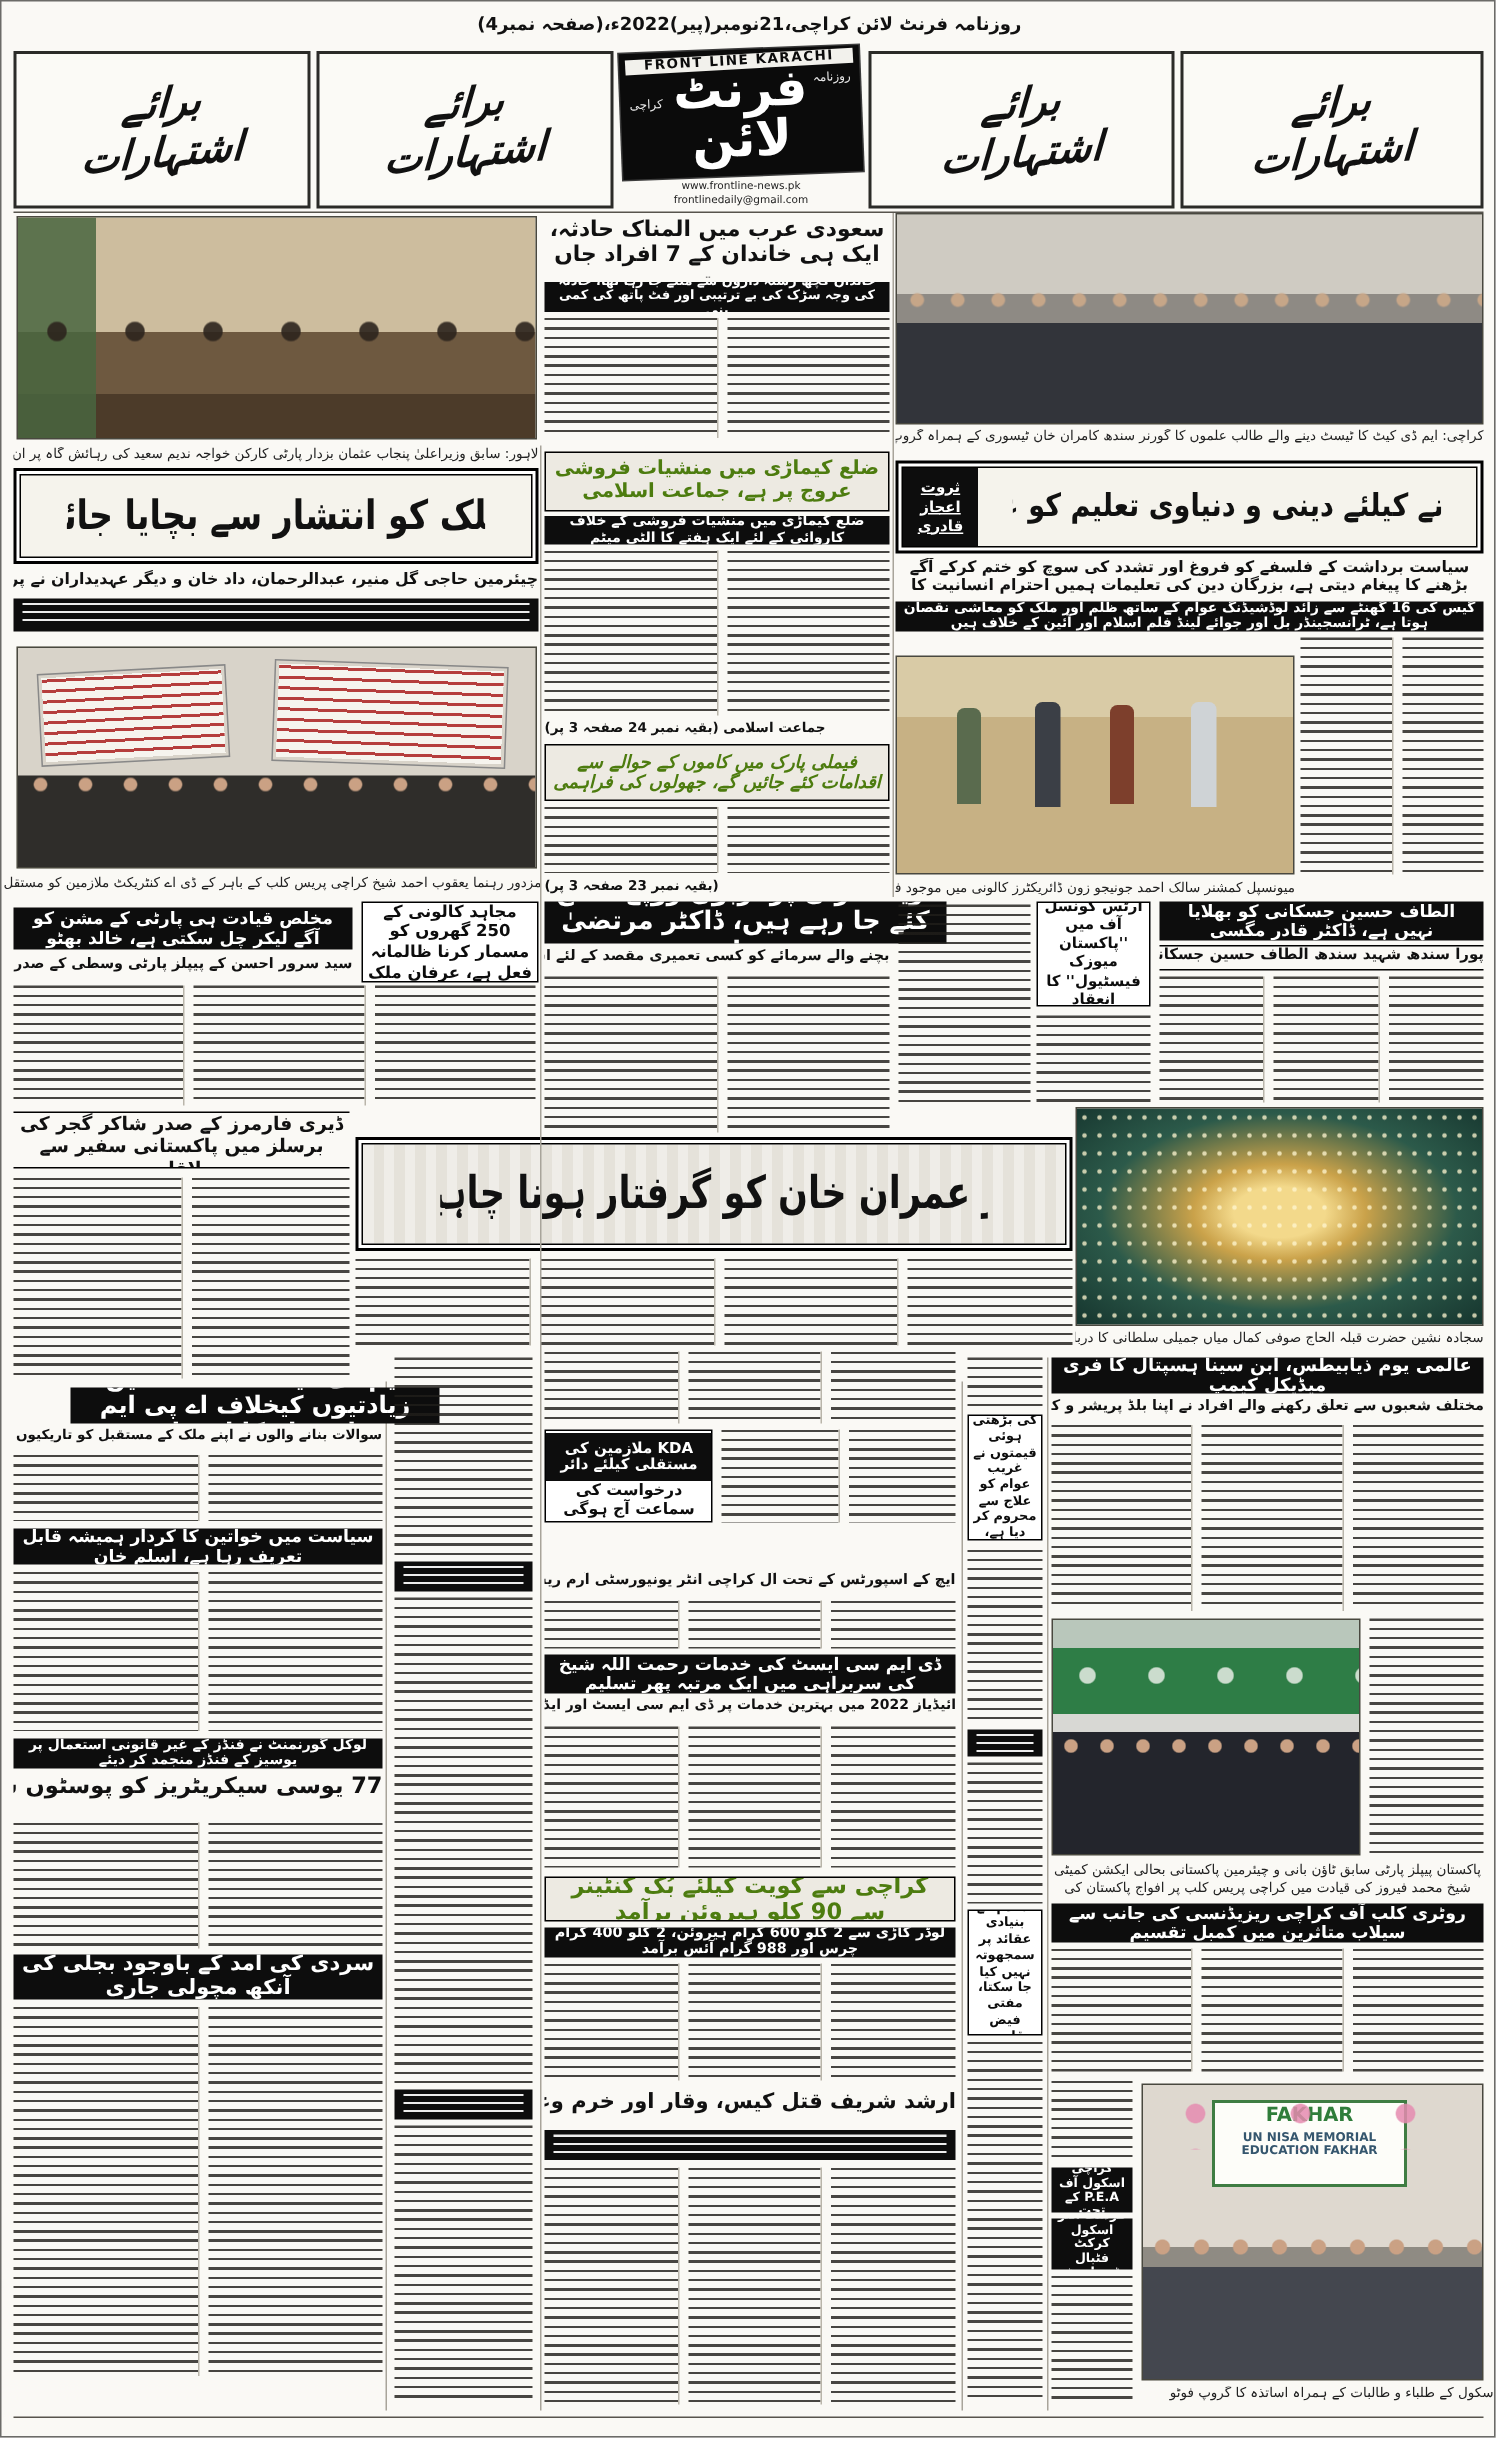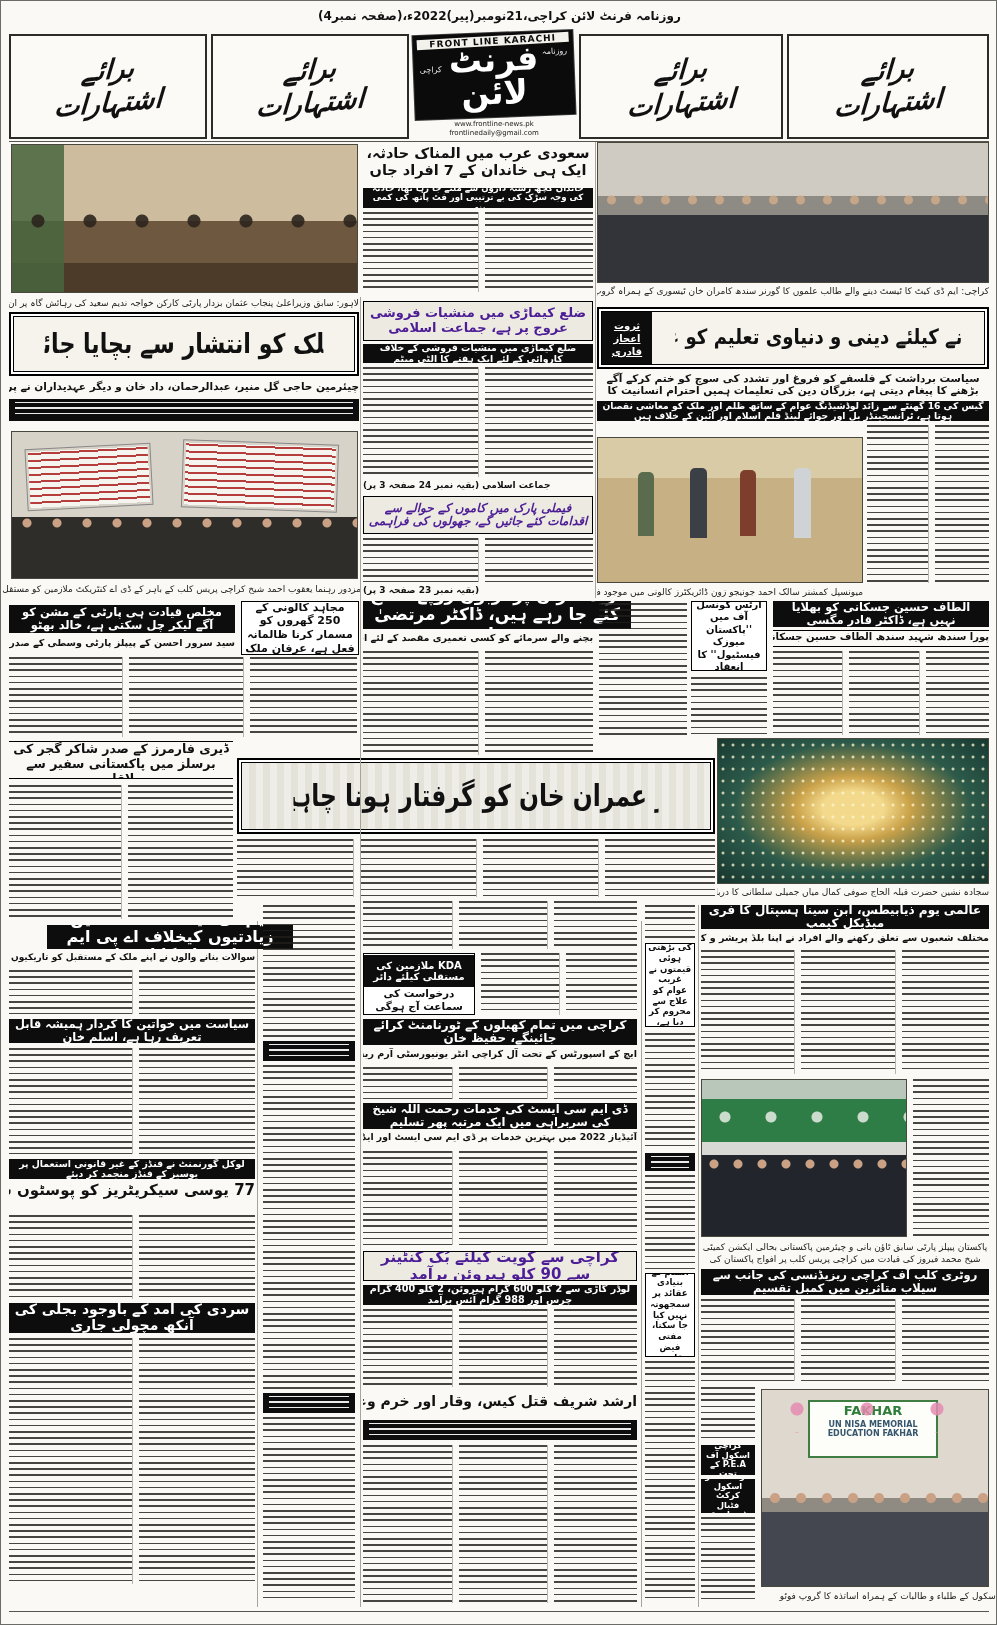--- a/index.html
+++ b/index.html
@@ -4,21 +4,21 @@
 <style>
   html,body{margin:0;padding:0;background:#8a8a88;}
   .page{position:relative;width:997px;height:1625px;margin:0 auto;background:#faf9f5;
         font-family:"DejaVu Sans",sans-serif;color:#111;direction:rtl;overflow:hidden;
         border:1px solid #6b6b68;box-sizing:border-box;}
   .abs{position:absolute;box-sizing:border-box;}
   .cap{font-size:9px;line-height:11px;text-align:center;white-space:nowrap;overflow:hidden;color:#222;}
   .sub{font-weight:bold;font-size:11px;line-height:1.18;text-align:center;overflow:hidden;}
   .bs{background:#0d0d0d;color:#fff;font-weight:bold;display:flex;align-items:center;justify-content:center;
       text-align:center;overflow:hidden;padding:1px 4px;line-height:1.12;}
-  .gs{background:#edeae2;border:1px solid #000;color:#4c1d95;font-weight:bold;display:flex;align-items:center;
+  .gs{background:#edeae2;border:1px solid #000;color:#4d7c0f;font-weight:bold;display:flex;align-items:center;
       justify-content:center;text-align:center;overflow:hidden;line-height:1.12;padding:1px 4px;}
   .whitebox{background:#fff;border:1px solid #000;color:#0d0d0d;font-weight:bold;display:flex;align-items:center;
       justify-content:center;text-align:center;overflow:hidden;line-height:1.25;padding:2px 2px;}
   .db{border:2px solid #000;padding:2px;background:#fff;}
   .dbi{border:1px solid #000;height:100%;display:flex;box-sizing:border-box;background:#f5f3ec;}
   .hl{font-weight:bold;display:flex;align-items:center;justify-content:center;text-align:center;flex:1;
       overflow:hidden;line-height:1.02;white-space:nowrap;}
   .sidebox{background:#0d0d0d;color:#fff;font-weight:bold;display:flex;flex-direction:column;align-items:center;
       justify-content:center;text-align:center;line-height:1.3;padding:2px;}
   .cols{display:flex;}
@@ -249,21 +249,20 @@
       <div class="c"></div>
   </div>
   <div class="abs whitebox" style="left:362px;top:952px;width:112px;height:62px;flex-direction:column;padding:0;">
     <div class="bs" style="width:100%;height:50%;font-size:10px;">KDA ملازمین کی مستقلی کیلئے دائر</div>
     <div style="font-size:10.5px;">درخواست کی سماعت آج ہوگی</div>
   </div>
   <div class="abs cols" style="left:480px;top:952px;width:156px;height:62px;">
     <div class="c"></div>
       <div class="c"></div>
   </div>
-  <div class="abs bs" style="left:362px;top:1018px;width:274px;height:26px;font-size:12px;">کراچی میں تمام کھیلوں کے ٹورنامنٹ کرائے جائینگے، حفیظ خان</div>
   <div class="abs sub" style="left:362px;top:1047px;width:274px;height:15px;font-size:9.6px;white-space:nowrap;">ایچ کے اسپورٹس کے تحت آل کراچی انٹر یونیورسٹی آرم ریسلنگ کے مقابلے کرانے کا اعلان</div>
   <div class="abs cols" style="left:362px;top:1066px;width:274px;height:32px;">
     <div class="c"></div>
       <div class="c"></div>
       <div class="c"></div>
   </div>
   <div class="abs bs" style="left:362px;top:1102px;width:274px;height:26px;font-size:11.5px;">ڈی ایم سی ایسٹ کی خدمات رحمت اللہ شیخ کی سربراہی میں ایک مرتبہ پھر تسلیم</div>
   <div class="abs sub" style="left:362px;top:1131px;width:274px;height:15px;font-size:9.3px;white-space:nowrap;">آئیڈیاز 2022 میں بہترین خدمات پر ڈی ایم سی ایسٹ اور ایڈمنسٹریٹر رحمت اللہ شیخ کی خدمات کا اعتراف</div>
   <div class="abs cols" style="left:362px;top:1150px;width:274px;height:94px;">
     <div class="c"></div>

